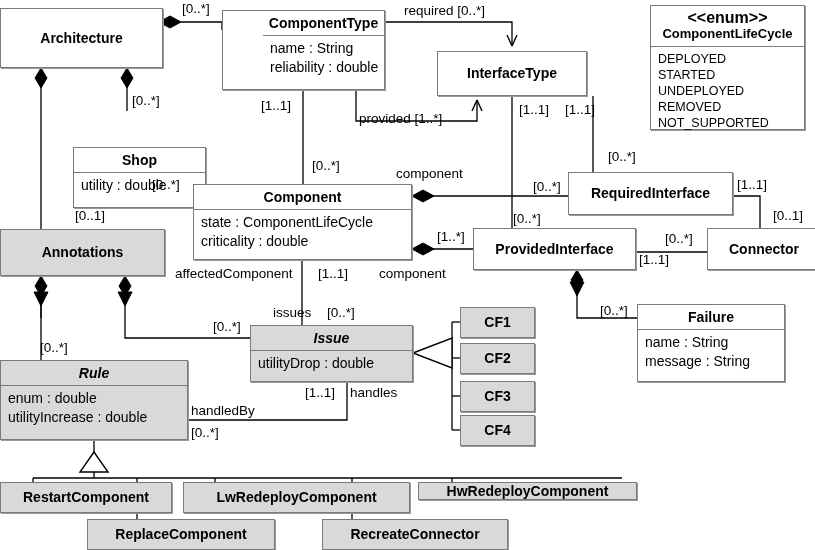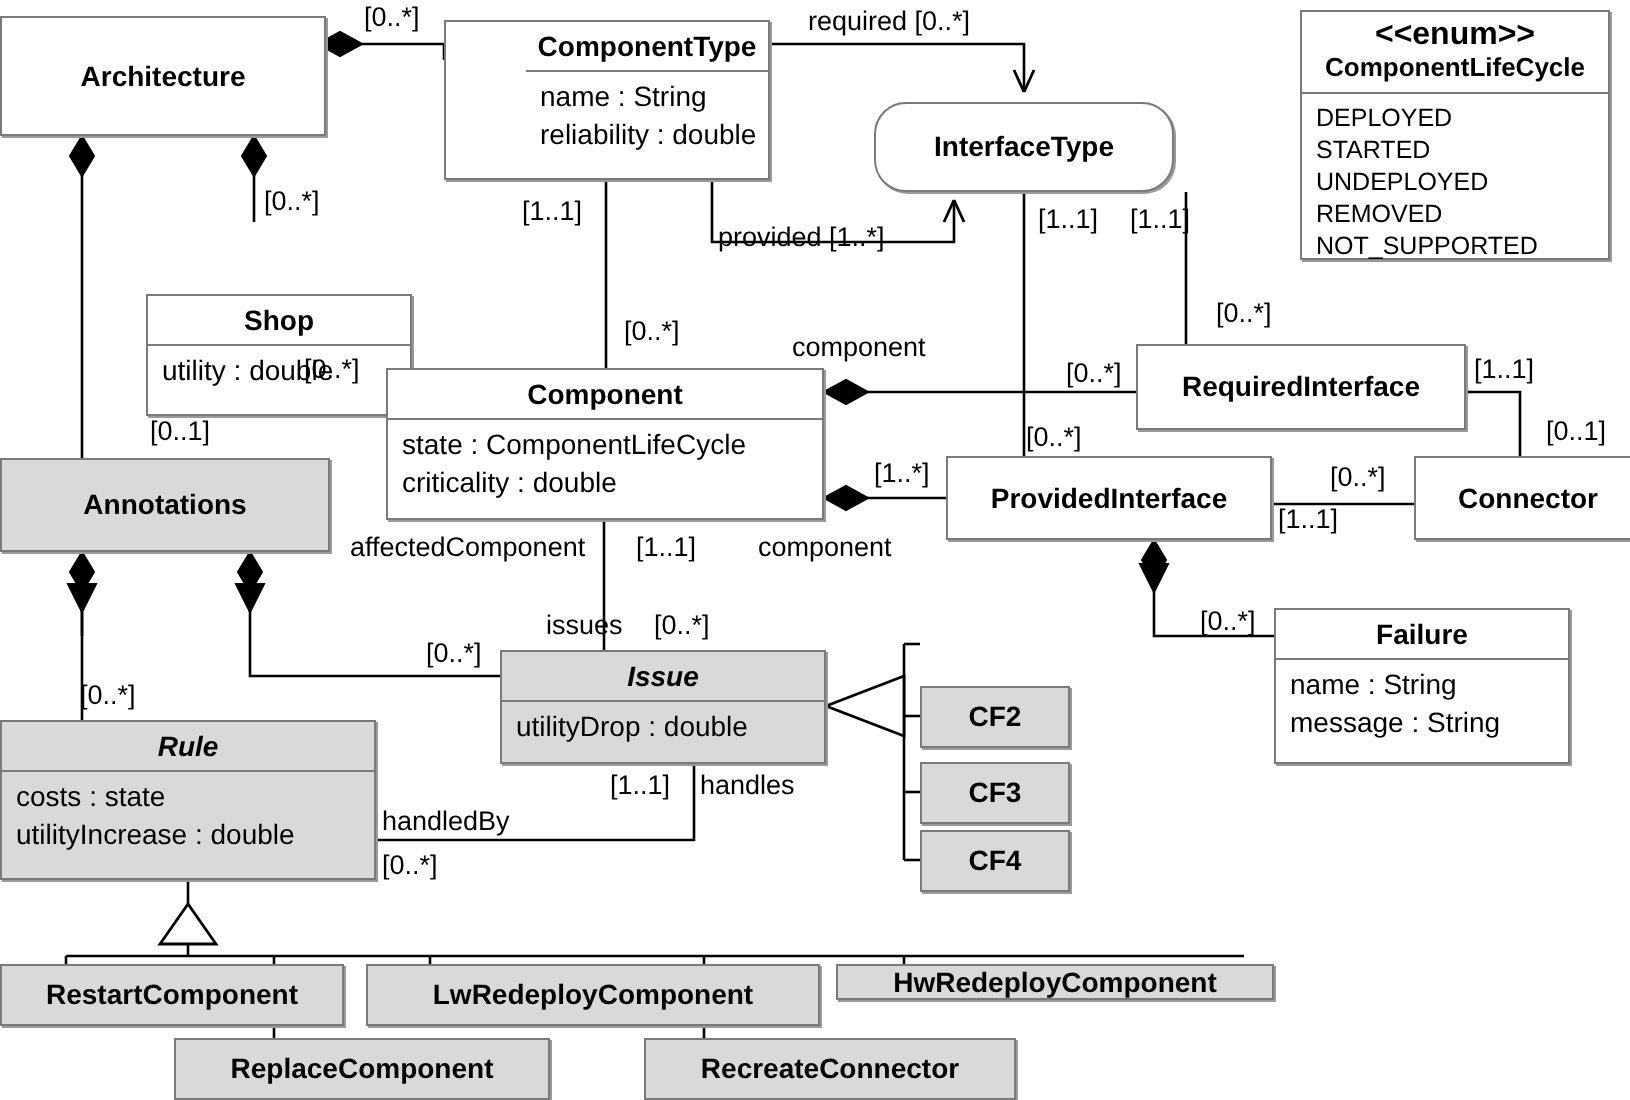--- a/index.html
+++ b/index.html
@@ -198,21 +198,21 @@
 
   <div class="uml-box" style="left:222px; top:10px; width:163px; height:80px;padding-left:40px;">
     <div class="uml-title">ComponentType</div>
     <div class="uml-sep"></div>
     <div class="uml-attrs">
       <div>name : String</div>
       <div>reliability : double</div>
     </div>
   </div>
 
-  <div class="uml-box" style="left:437px; top:51px; width:150px; height:45px;border-radius:16px;">
+  <div class="uml-box" style="left:437px; top:51px; width:150px; height:45px;">
     <div class="only-title">
       <div class="uml-title">InterfaceType</div>
     </div>
   </div>
 
   <div class="uml-box" style="left:650px; top:5px; width:155px; height:125px;">
     <div class="uml-title enum-title">
       <div class="enum-stereo">&lt;&lt;enum&gt;&gt;</div>
       <div>ComponentLifeCycle</div>
     </div>
@@ -281,25 +281,30 @@
     <div class="uml-sep"></div>
     <div class="uml-attrs">
       <div>utilityDrop : double</div>
     </div>
   </div>
 
   <div class="uml-box shaded" style="left:0px; top:360px; width:188px; height:80px;">
     <div class="uml-title italic">Rule</div>
     <div class="uml-sep"></div>
     <div class="uml-attrs">
-      <div>costs : state</div>
+      <div>enum : double</div>
       <div>utilityIncrease : double</div>
     </div>
   </div>
 
+  <div class="uml-box shaded" style="left:460px; top:307px; width:75px; height:31px;">
+    <div class="only-title">
+      <div class="uml-title">CF1</div>
+    </div>
+  </div>
 
   <div class="uml-box shaded" style="left:460px; top:343px; width:75px; height:31px;">
     <div class="only-title">
       <div class="uml-title">CF2</div>
     </div>
   </div>
 
   <div class="uml-box shaded" style="left:460px; top:381px; width:75px; height:31px;">
     <div class="only-title">
       <div class="uml-title">CF3</div>

